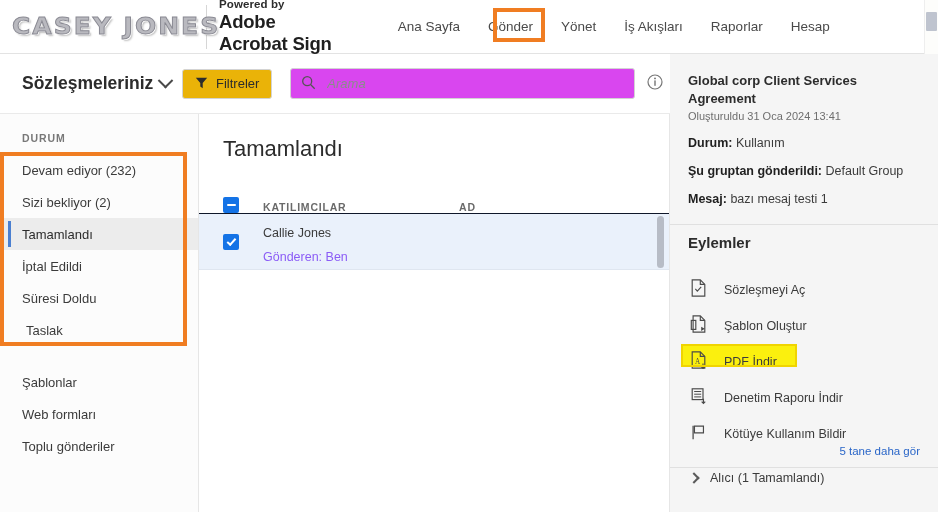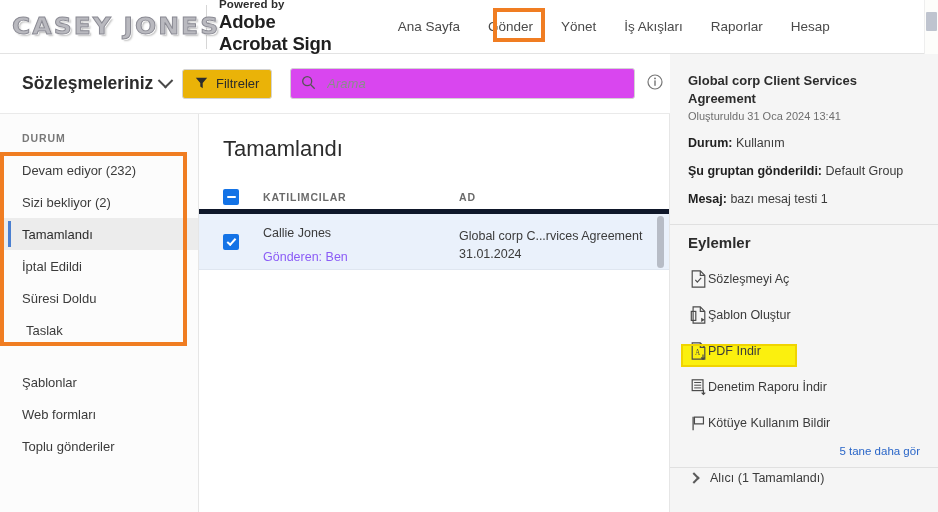--- a/index.html
+++ b/index.html
@@ -153,23 +153,23 @@
 
   
   .main {
     position: absolute; top: 114px; left: 199px; width: 471px; height: 398px;
     background: #ffffff; border-right: 1px solid #e6e6e6;
   }
   .main-title {
     font-size: 22px; color: #2c2c2c; padding: 22px 0 0 24px; font-weight: normal;
   }
   .table-head {
-    display: flex; align-items: center; height: 30px;
+    display: flex; align-items: flex-end; height: 30px;
     margin-top: 22px; padding-left: 24px;
-    border-bottom: 5px solid #0f172a;
+    border-bottom: 1px solid #0f172a;
   }
   .col-check { width: 40px; display: flex; align-items: center; }
   .col-part { width: 196px; font-size: 10.5px; font-weight: bold;
               letter-spacing: .8px; color: #6a6a6a; }
   .col-name { flex: 1; font-size: 10.5px; font-weight: bold;
               letter-spacing: .8px; color: #6a6a6a; }
   .cb {
     width: 16px; height: 16px; border-radius: 2px; background: #1473e6;
     display: inline-flex; align-items: center; justify-content: center;
   }
@@ -205,21 +205,21 @@
   }
   .rp-head { padding: 18px 18px 14px 18px; }
   .rp-title { font-size: 13px; font-weight: bold; color: #2c2c2c; line-height: 1.35; }
   .rp-created { font-size: 11px; color: #6e6e6e; margin-top: 3px; }
   .rp-line { font-size: 12.5px; color: #3b3b3b; margin-top: 14px; }
   .rp-line b { color: #1f1f1f; }
 
   .actions { padding: 14px 0 0 18px; }
   .actions-title { font-size: 15px; font-weight: bold; color: #2c2c2c; margin-bottom: 10px; }
   .action-row {
-    display: flex; align-items: center; height: 36px;
+    display: flex; align-items: flex-end; gap: 16px; height: 36px;
     cursor: pointer; font-size: 12.5px; color: #3b3b3b;
   }
   .action-row .ico { width: 20px; display: flex; justify-content: center; }
   .pdf-highlight-box {
     position: absolute; left: 681px; top: 344px; width: 116px; height: 23px;
     background: #fbf00e; z-index: 0;
   }
   .pdf-outline {
     position: absolute; left: 681px; top: 344px; width: 116px; height: 23px;
     border: 2px solid #f0d400; z-index: 3; pointer-events: none;
@@ -357,24 +357,20 @@
     <div class="table-row">
       <div class="col-check">
         <span class="cb">
             <span class="tick"></span>
           </span>
       </div>
       <div class="row-part">
         <div>Callie Jones</div>
         <div class="sender">Gönderen: Ben</div>
       </div>
-      <div class="row-name">
-        <div>Global corp C...rvices Agreement</div>
-        <div>31.01.2024</div>
-      </div>
       <div class="row-scroll"></div>
     </div>
   </div>
 
   <div class="rightpanel">
     <div class="rp-head">
       <div class="rp-title">Global corp Client Services Agreement</div>
       <div class="rp-created">Oluşturuldu 31 Oca 2024 13:41</div>
 
       <div class="rp-line">

